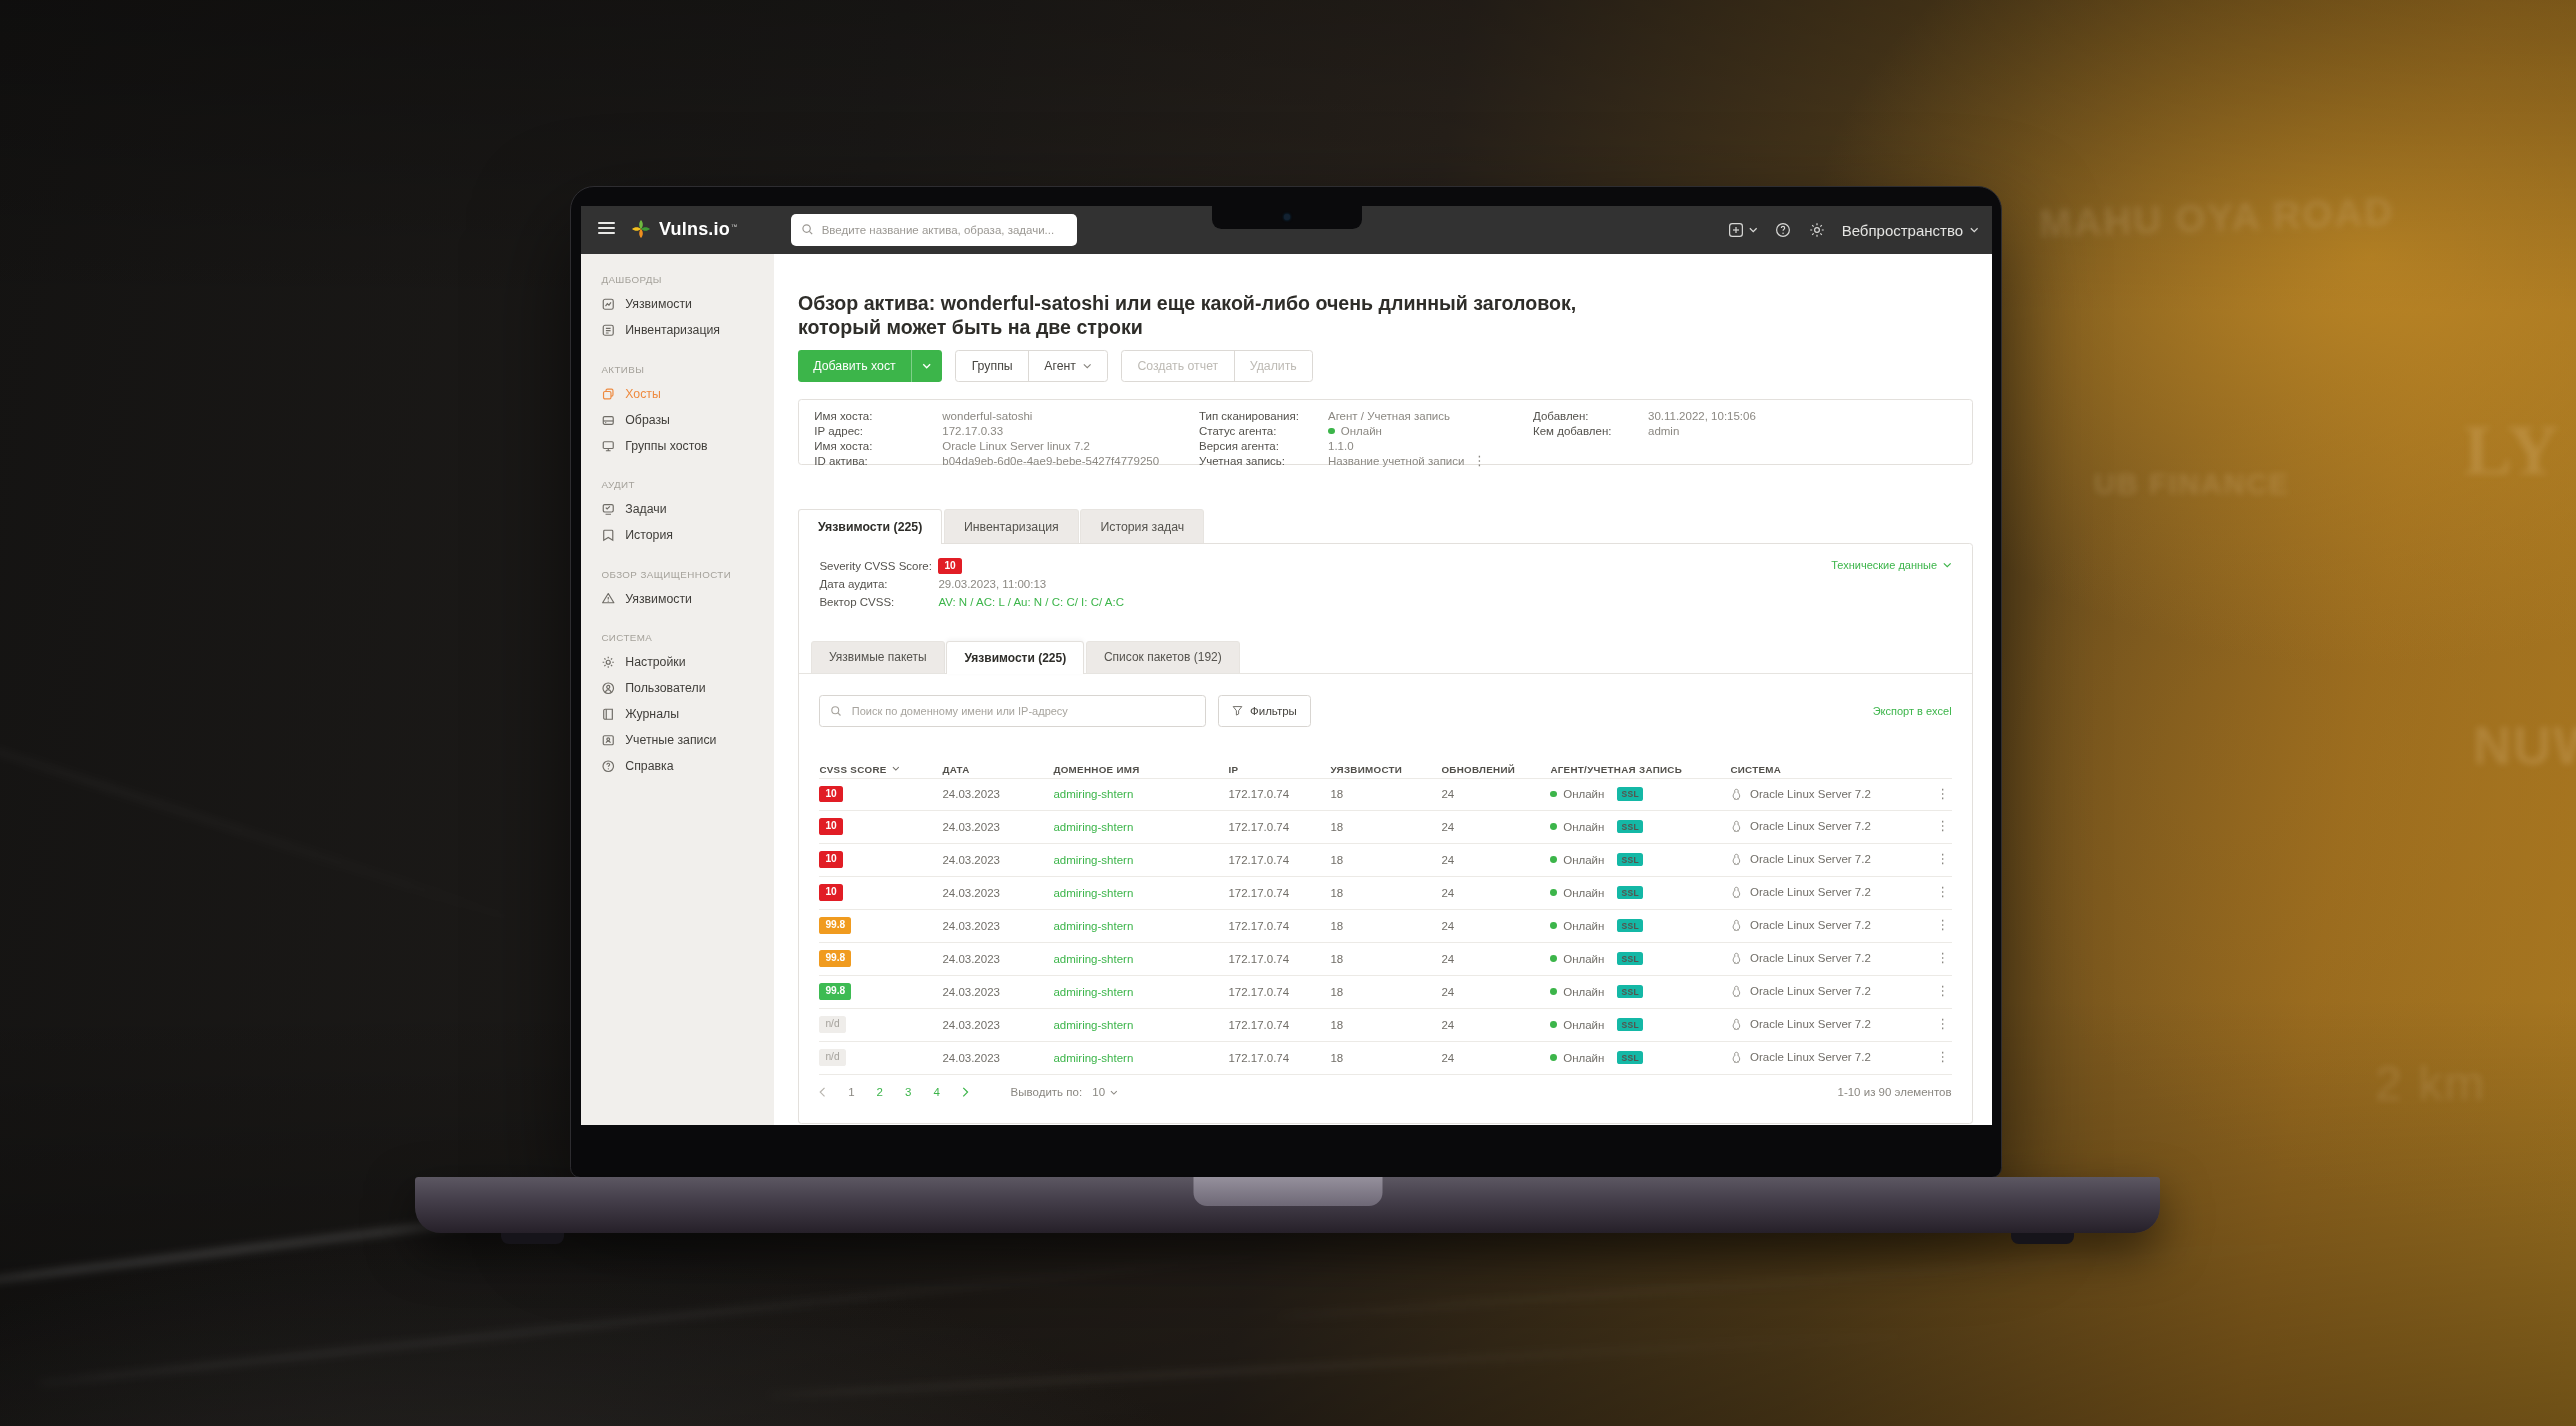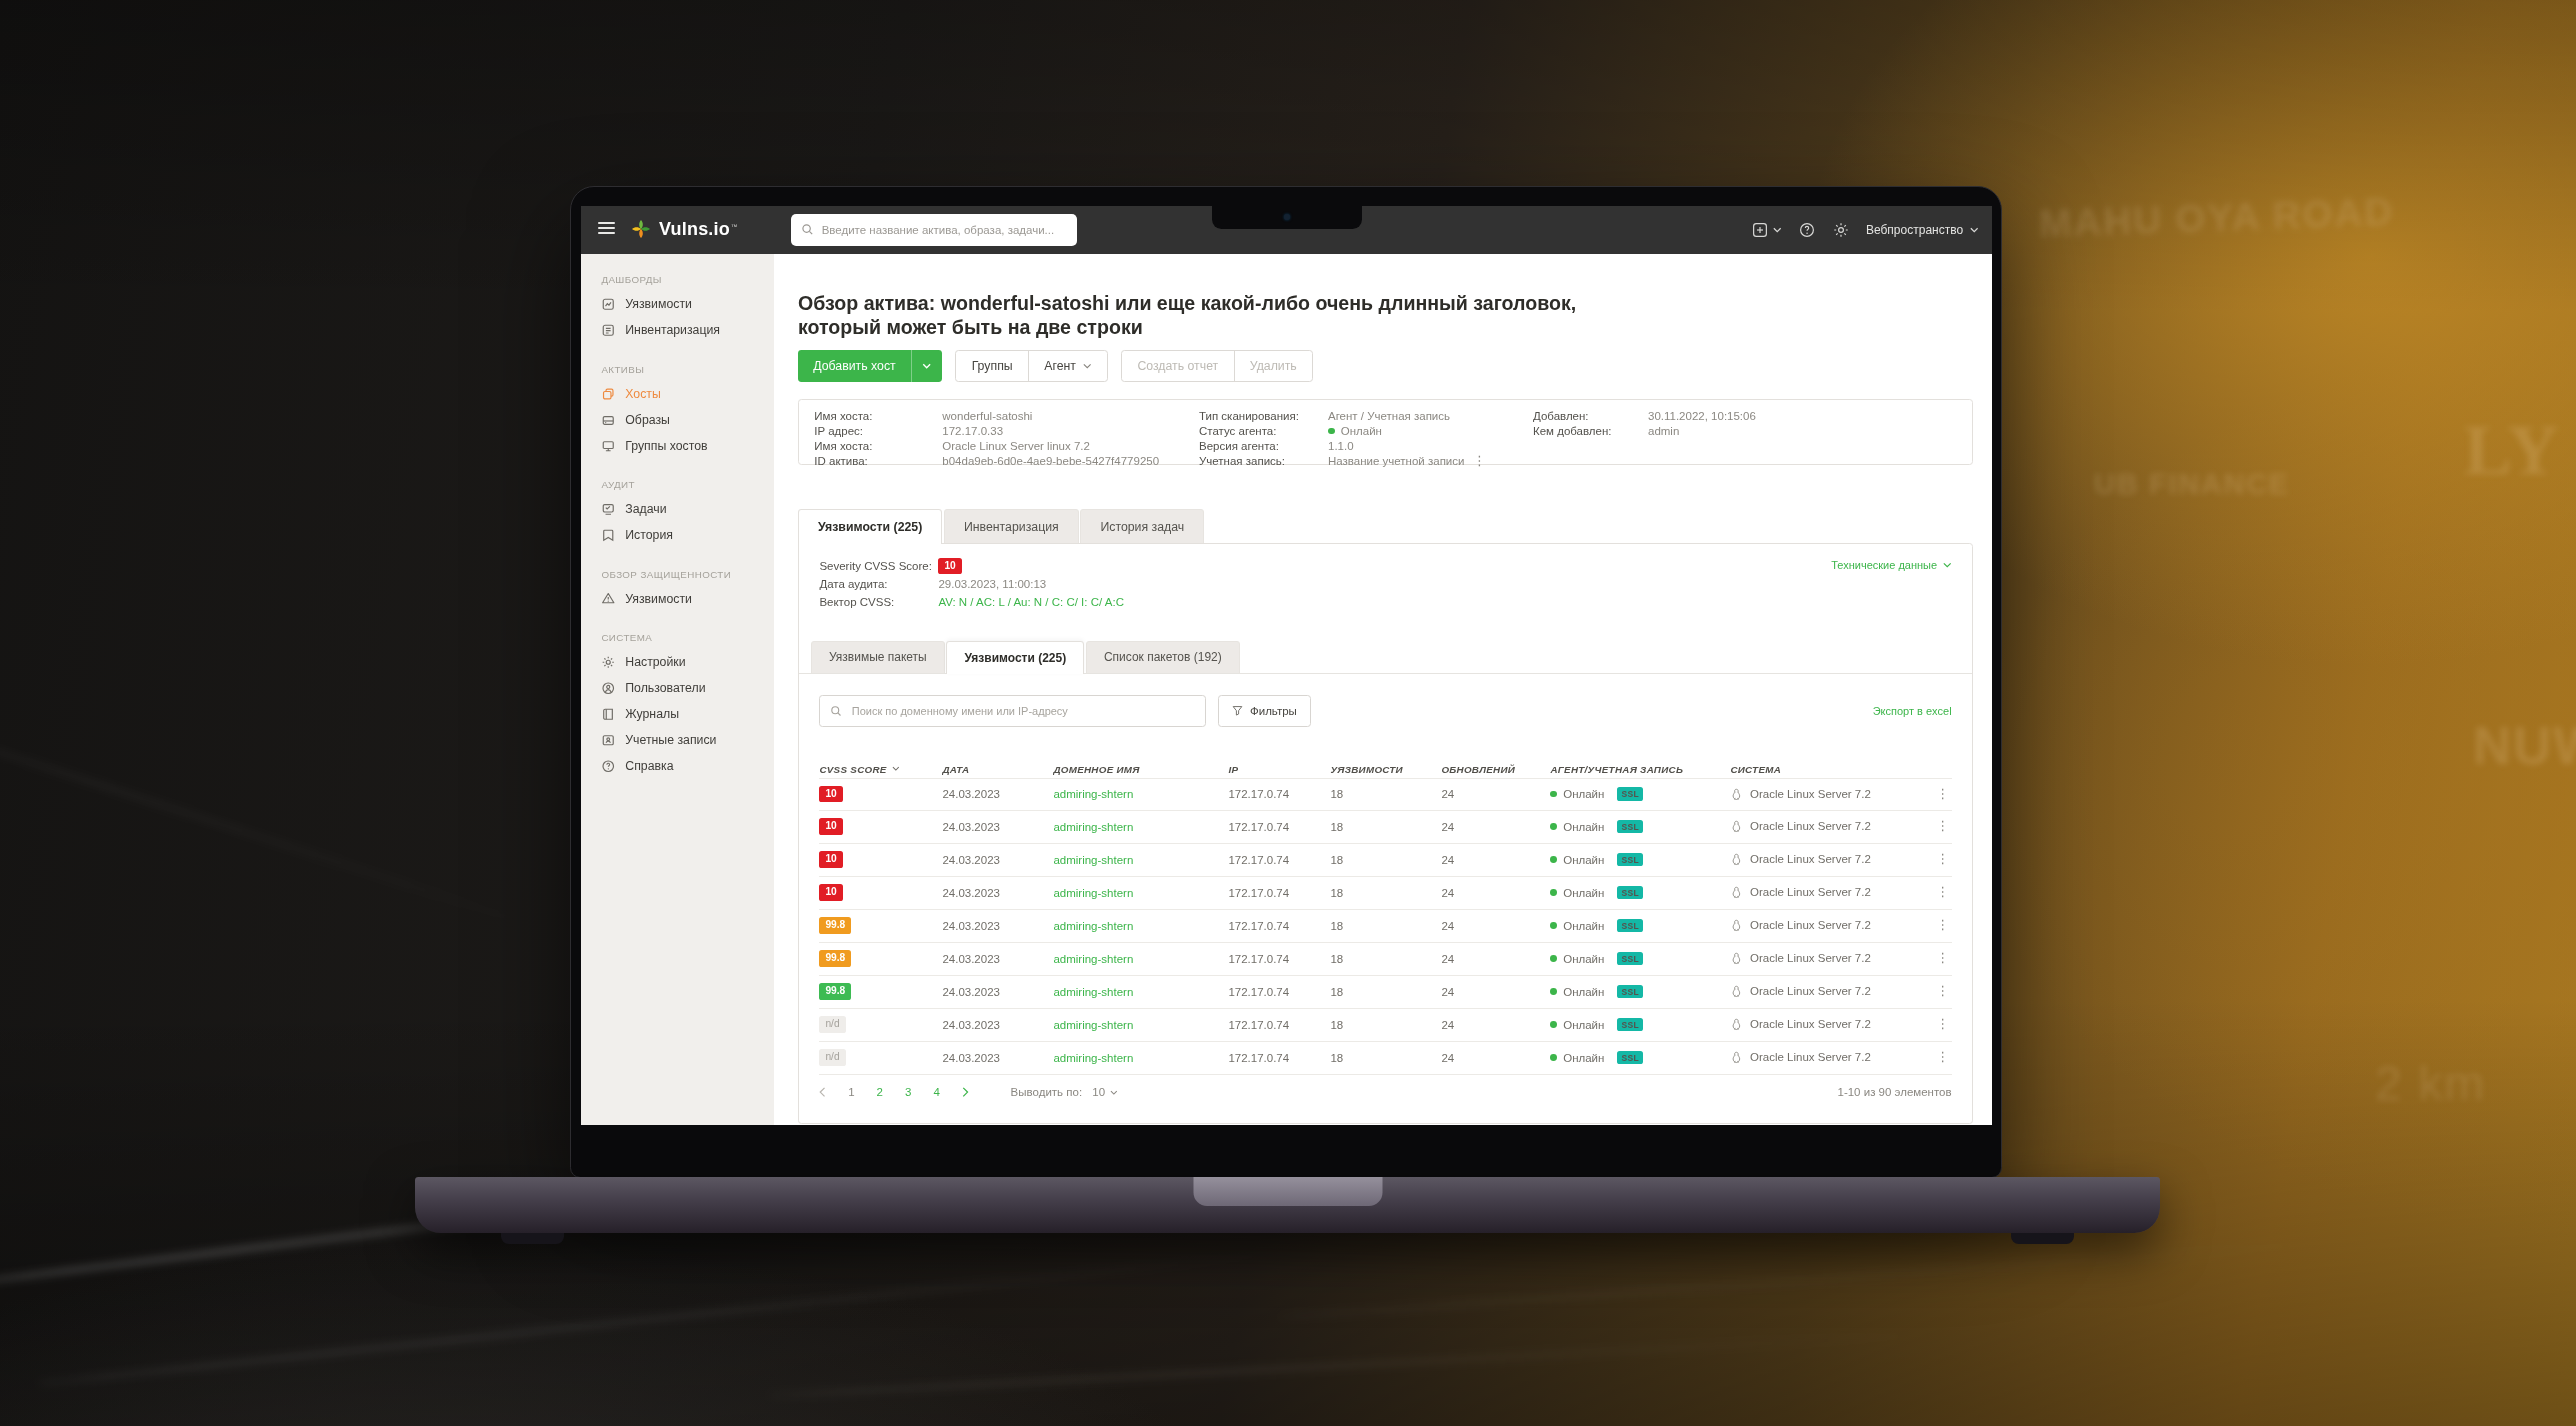--- a/index.html
+++ b/index.html
@@ -53,21 +53,21 @@
   .burger span { display:block; height:1.7px; background:#e8e8e6; margin-bottom:3.4px; border-radius:0.9px; }
   .logo { position:absolute; left:48px; top:11px; display:flex; align-items:center; gap:6px; }
   .logo-text { color:#fff; font-size:18px; font-weight:bold; letter-spacing:0.2px; }
   .logo-tm { color:#cfcfcd; font-size:6.8px; vertical-align:super; margin-left:0.9px; }
   .top-search { position:absolute; left:210px; top:7.7px; width:286px; height:32px; background:#fff; border-radius:5.1px;
     display:flex; align-items:center; padding:0 10.2px; gap:7.7px; }
   .top-search input { border:none; outline:none; flex:1; font-size:11.5px; color:#3c3a36; font-family:inherit; }
   .top-search input::placeholder { color:#9b9893; }
   .top-right { position:absolute; right:13.6px; top:0; height:48px; display:flex; align-items:center; gap:16px; }
   .tr-ico { display:flex; align-items:center; gap:4.3px; cursor:pointer; }
-  .workspace { display:flex; align-items:center; gap:6.8px; color:#e4e4e2; font-size:12px; cursor:pointer; }
+  .workspace { display:flex; align-items:center; gap:6.8px; color:#e4e4e2; font-size:15px; cursor:pointer; }
 
   
   .sidebar { position:absolute; left:0; top:48px; width:193px; bottom:0; background:#f1efec; }
   .sec-label { margin:20.4px 0 6px 20.4px; font-size:9.8px; color:#a5a29b; letter-spacing:0.4px; }
   .side-item { display:flex; align-items:center; gap:9.4px; height:26px; padding-left:20.4px; cursor:pointer;
     font-size:12.3px; color:#403e3a; }
   .side-item svg { stroke:#6f6c66; }
   .side-item.active { color:#ee8a3f; }
   .side-item.active svg { stroke:#ee8a3f; }
 
@@ -126,21 +126,21 @@
   .search2 input { border:none; outline:none; flex:1; font-size:11px; color:#3c3a36; font-family:inherit; }
   .search2 input::placeholder { color:#a7a49e; }
   .btn-filter { margin-left:12px; height:31.5px; display:flex; align-items:center; gap:6.8px; padding:0 12.8px;
     border:0.9px solid #d8d5d1; border-radius:3.4px; background:#fff; font-size:11.5px; color:#474540; cursor:pointer; }
   .export-link { margin-left:auto; color:#3cb54a; font-size:11px; cursor:pointer; }
 
   
   .tbl { margin:34px 20.4px 0 20.4px; }
   .trow { display:flex; align-items:center; }
   .thead { height:17px; font-size:9.8px; font-weight:bold; color:#514f4a; letter-spacing:0.3px; }
-  .thead .cell { display:flex; align-items:center; gap:5.1px;font-style:italic; }
+  .thead .cell { display:flex; align-items:center; gap:5.1px; }
   .tbody .trow { height:33px; border-bottom:0.9px solid #eceae6; font-size:11.5px; color:#716e68; }
   .tbody .trow:first-child { border-top:0.9px solid #eceae6; }
   .cell { overflow:hidden; white-space:nowrap; }
   .c-score{ width:123px; } .c-date{ width:111px; } .c-dom{ width:175px; } .c-ip{ width:102px; }
   .c-vul{ width:111px; } .c-upd{ width:109px; } .c-ag{ width:180px; } .c-sys{ flex:1; } .c-m{ width:19px; text-align:right; }
   .dom-link { color:#3cb54a; cursor:pointer; }
   .ag-cell { display:flex; align-items:center; gap:6px; }
   .ssl { background:#14b8a6; border-radius:2.6px; padding:1.7px 4.3px; font-size:8.5px; font-weight:bold; color:#55534e; letter-spacing:0.3px; margin-left:6.8px; }
   .sys-cell { display:flex; gap:6.8px; }
 

